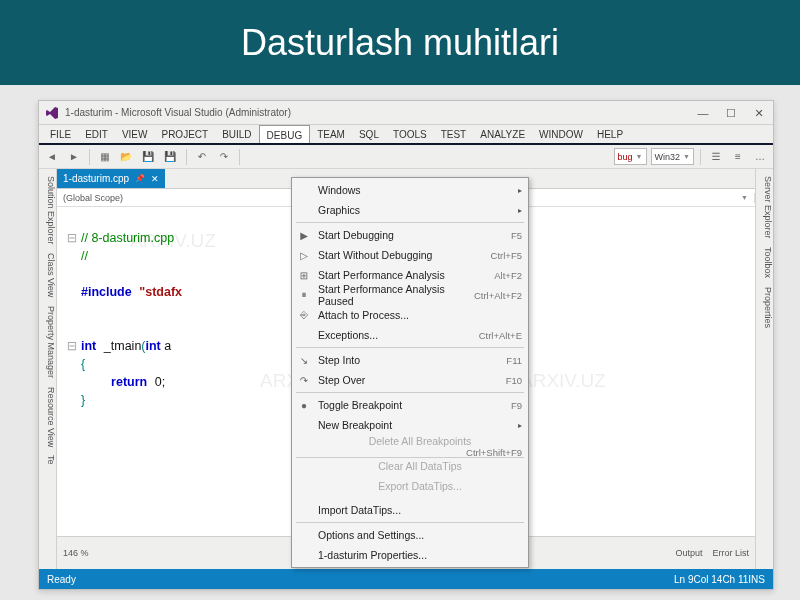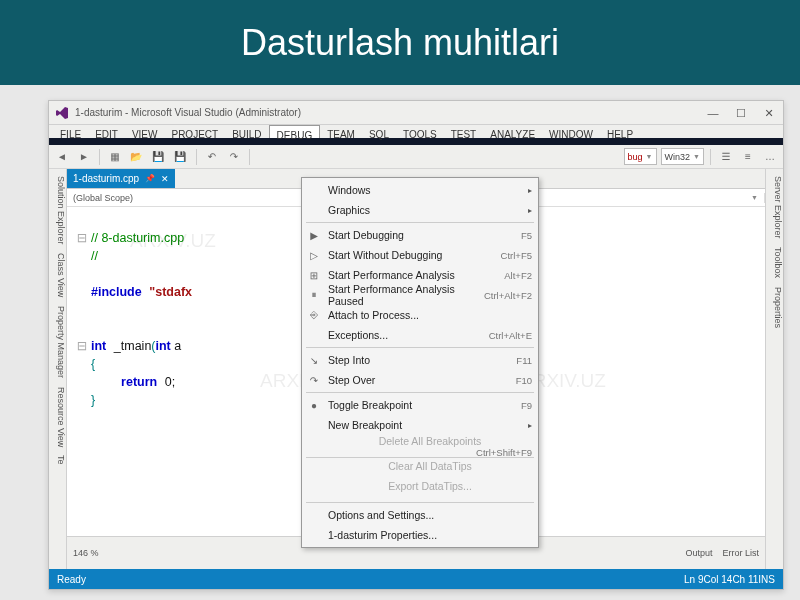--- a/index.html
+++ b/index.html
@@ -1,29 +1,29 @@
 <!DOCTYPE html>
 <html><head>
 <meta charset="utf-8">
 <style>
 * { box-sizing: border-box; margin: 0; padding: 0; font-family: "Segoe UI", Tahoma, sans-serif; }
 body { width: 800px; height: 600px; background: #e8e8e8; overflow: hidden; position: relative; }
 
 .slide-title { width: 100%; height: 85px; background: #0f5a68; color: #fff; font-size: 36px; text-align: center; line-height: 85px; font-weight: 300; }
 
-.vs-wrap { position: absolute; left: 48px; top: 100px; width: 736px; height: 490px; background: #fff; border: 1px solid #c0c0c0; box-shadow: 0 2px 6px rgba(0,0,0,.15); display: flex; flex-direction: column; }
+.vs-wrap { position: absolute; left: 38px; top: 100px; width: 736px; height: 490px; background: #fff; border: 1px solid #c0c0c0; box-shadow: 0 2px 6px rgba(0,0,0,.15); display: flex; flex-direction: column; }
 
 .titleBar { height: 24px; background: #efefed; display: flex; align-items: center; font-size: 10px; color: #555; border-bottom: 1px solid #d0d0d0; }
 .titleBar .vs-logo { width: 18px; height: 18px; margin: 0 4px; display:inline-flex;align-items:center;justify-content:center;}
 .titleBar .title { flex: 0 0 auto; }
 .titleBar .spacer { flex: 1; }
 .quick-launch { width: 130px; height: 16px; border: 1px solid #ccc; font-size: 9px; padding: 0 3px; color:#888; background:#fff; margin-right:6px; }
 .win-btn { width: 28px; height: 20px; font-size: 11px; text-align: center; line-height: 20px; color:#555; }
 
-.menuBar { height: 20px; background: #efefed; display: flex; align-items: center; font-size: 10px; color: #333; padding-left: 4px; border-bottom:7px solid #0f172a;}
+.menuBar { height: 20px; background: #efefed; display: flex; align-items: center; font-size: 10px; color: #333; padding-left: 4px; border-bottom:2px solid #0f172a;}
 .menuBar .menu-item { padding: 0 7px; height:100%; line-height:20px; }
 .menuBar .menu-item.open { background: #fff; border:1px solid #999; border-bottom:none; position:relative; z-index:30; }
 
 .toolBar { height: 24px; background: #efefed; display:flex; align-items:center; font-size:10px; border-bottom:1px solid #d5d5d5; padding:0 4px; gap:4px;}
 .tbtn { width:18px;height:18px;display:inline-flex;align-items:center;justify-content:center;color:#666;}
 .tsep { width:1px;height:16px;background:#ccc;margin:0 2px;}
 .combo { height:17px;border:1px solid #bbb;font-size:9px;padding:0 3px;background:#fff;display:inline-flex;align-items:center;gap:3px;color:#444;}
 .combo .drop{font-size:7px;color:#888;}
 
 .body { flex:1; display:flex; position:relative; }
@@ -254,20 +254,23 @@
         <span>Delete All Breakpoints</span>
         <span class="sc">Ctrl+Shift+F9</span>
       </div>
       <div class="dd-sep"></div>
       <div class="dd-item dis">
         <span>Clear All DataTips</span>
       </div>
       <div class="dd-item dis">
         <span>Export DataTips...</span>
       </div>
+      <div class="dd-item">
+        <span>Import DataTips...</span>
+      </div>
       <div class="dd-sep"></div>
       <div class="dd-item">
         <span>Options and Settings...</span>
       </div>
       <div class="dd-item">
         <span>1-dasturim Properties...</span>
       </div>
     </div>
 
 </div>

